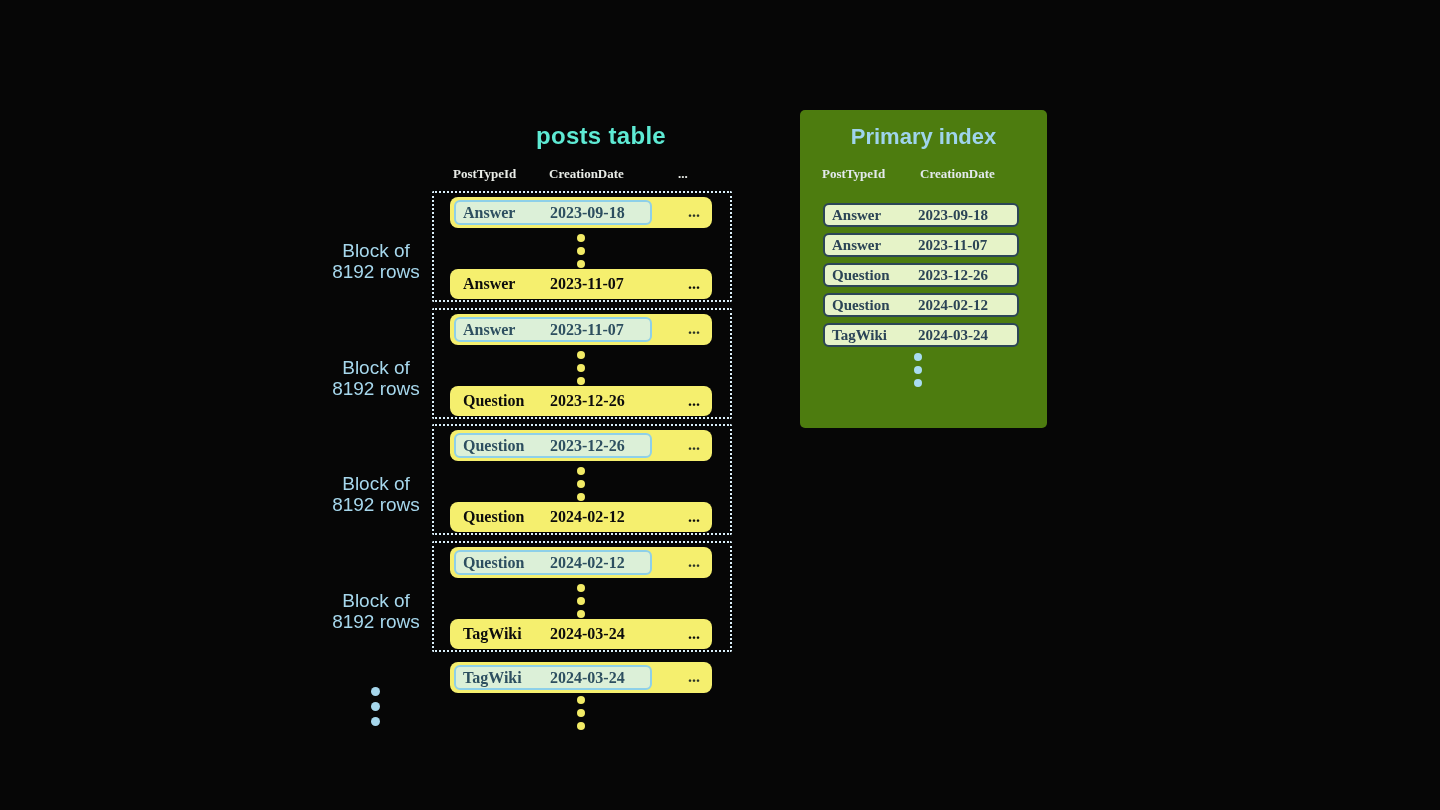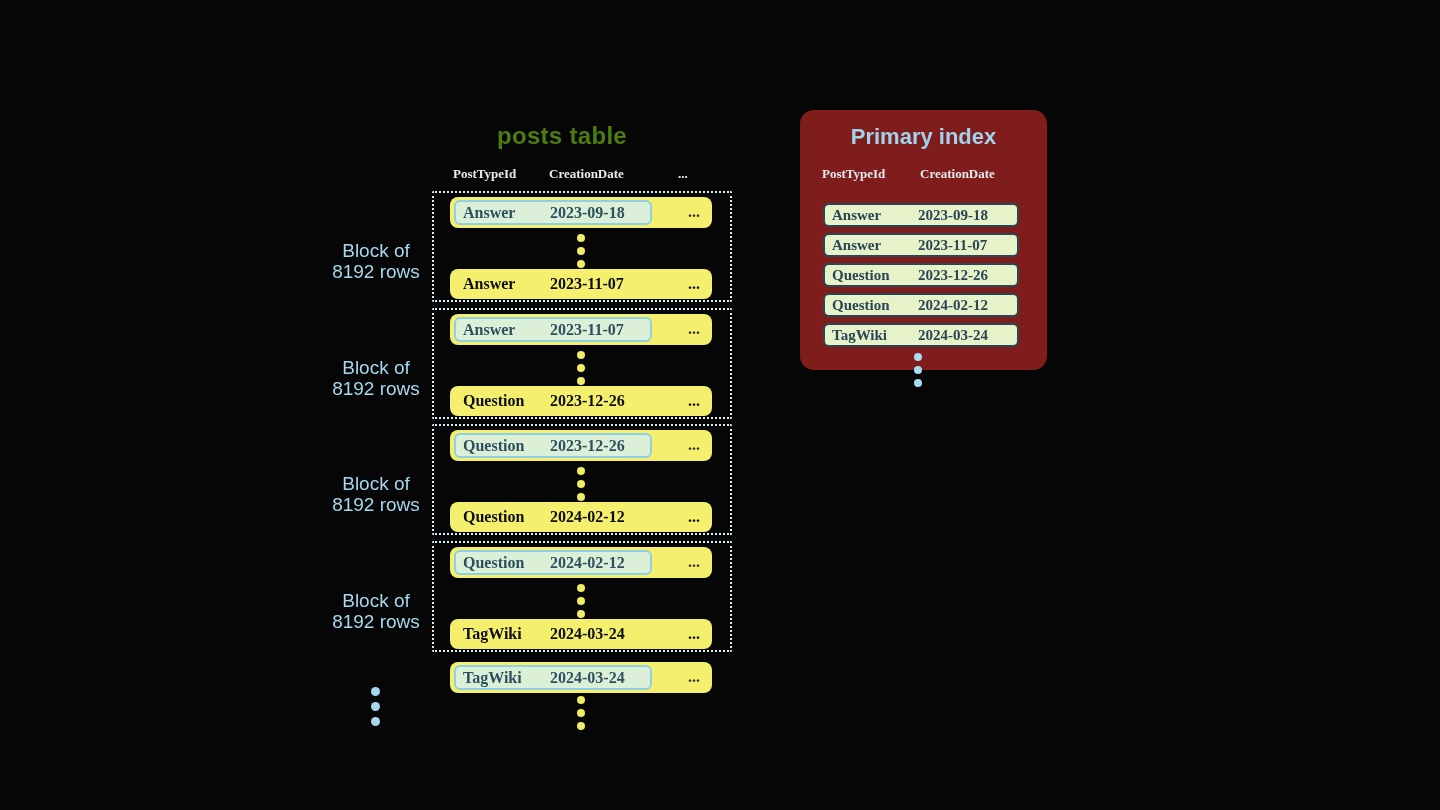--- a/index.html
+++ b/index.html
@@ -4,22 +4,22 @@
 <style>
   html,body{margin:0;padding:0;background:#060606;}
   .stage{
     position:relative;width:1440px;height:810px;background:#060606;
     overflow:hidden;font-family:"Liberation Sans",sans-serif;
   }
   .mono{font-family:Liberation Serif, serif;}
 
   
   .pt-title{
-    position:absolute;left:412px;top:122px;width:300px;text-align:center;
-    color:#4d7c0f;font-size:24px;font-weight:600;letter-spacing:.3px;
+    position:absolute;left:451px;top:122px;width:300px;text-align:center;
+    color:#5eead4;font-size:24px;font-weight:600;letter-spacing:.3px;
   }
   .pt-headers{position:absolute;left:432px;top:166px;width:300px;height:18px;
     color:#e9ece7;font-size:13px;font-weight:600;}
   .pt-headers span{position:absolute;top:0;white-space:pre;}
   .hdr-1{left:21px;} .hdr-2{left:117px;} .hdr-3{left:246px;}
 
   .block{
     position:absolute;left:432px;width:300px;height:111px;box-sizing:border-box;
     border:2px dotted #daeef8;border-radius:2px;
   }
@@ -60,22 +60,22 @@
   .vdots i{display:block;width:8px;height:8px;border-radius:50%;background:#f2eb66;}
   .vdots.blue i{background:#a6d7ec;width:9px;height:9px;}
   .dots-b1{left:143px;top:41px;}
   .dots-left{left:371px;top:687px;gap:6px;}
   .dots-under{left:577px;top:696px;}
   .dots-idx{left:114px;top:243px;}
   .dots-idx i{background:#a9dcf2;}
 
   
   .panel{
-    position:absolute;left:800px;top:110px;width:247px;height:260px;
-    background:#7f1d1d;border-radius:14px;
+    position:absolute;left:800px;top:110px;width:247px;height:318px;
+    background:#4d7c0f;border-radius:5px;
   }
   .panel-title{
     position:absolute;top:14px;left:0;width:100%;text-align:center;
     color:#9fd4ec;font-size:22px;font-weight:600;
   }
   .panel-headers{position:absolute;top:56px;left:0;width:100%;height:16px;
     color:#e3e9ec;font-size:13px;font-weight:600;}
   .panel-headers span{position:absolute;top:0;white-space:pre;}
   .ih-1{left:22px;} .ih-2{left:120px;}
 

